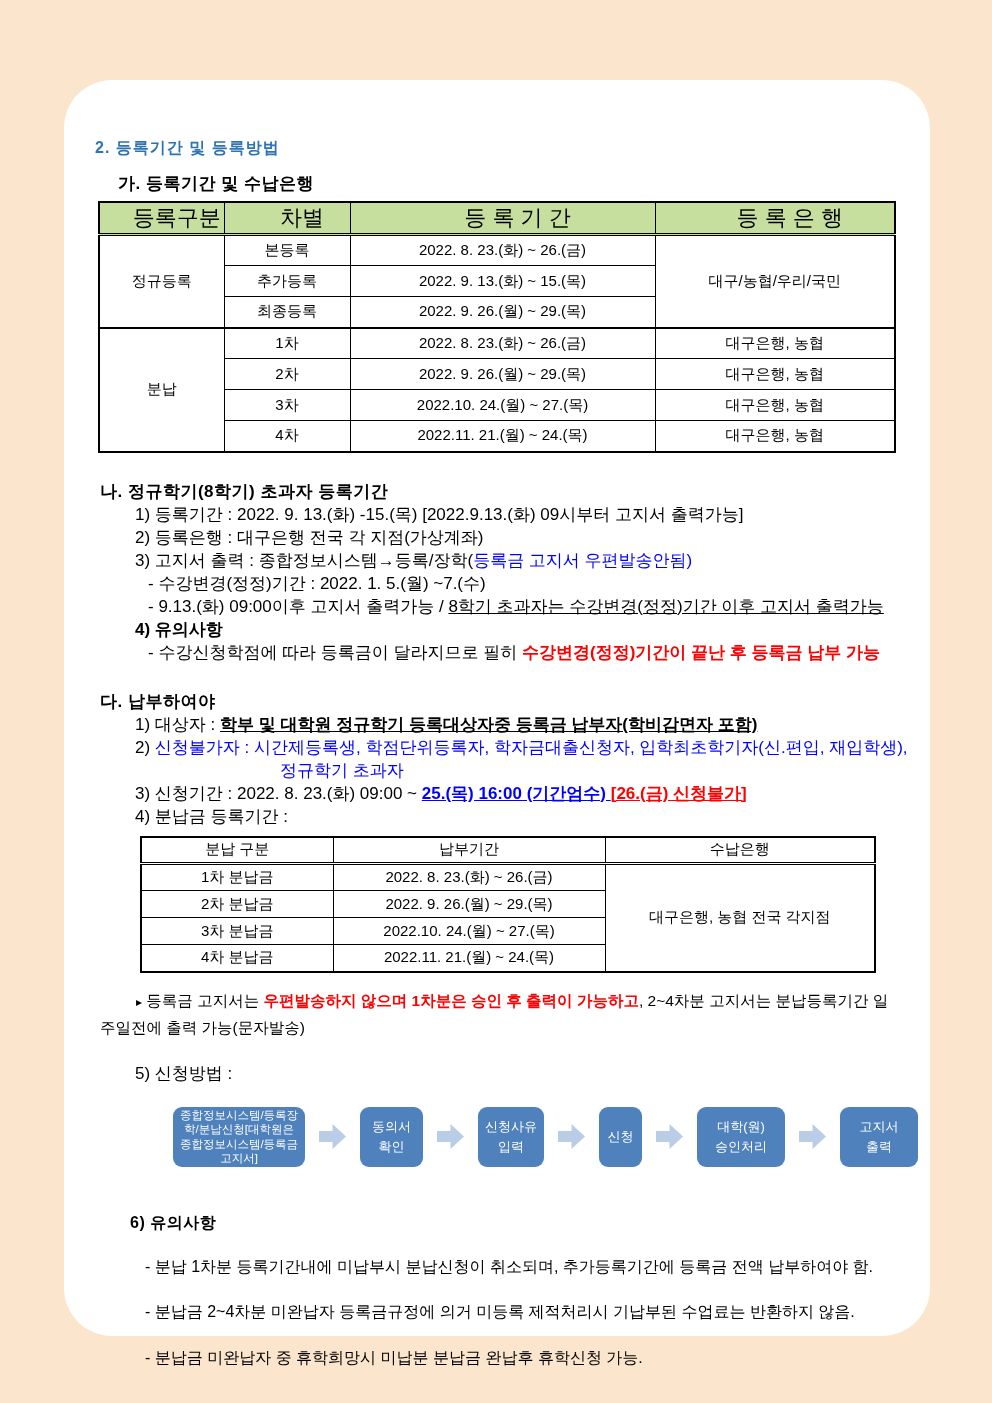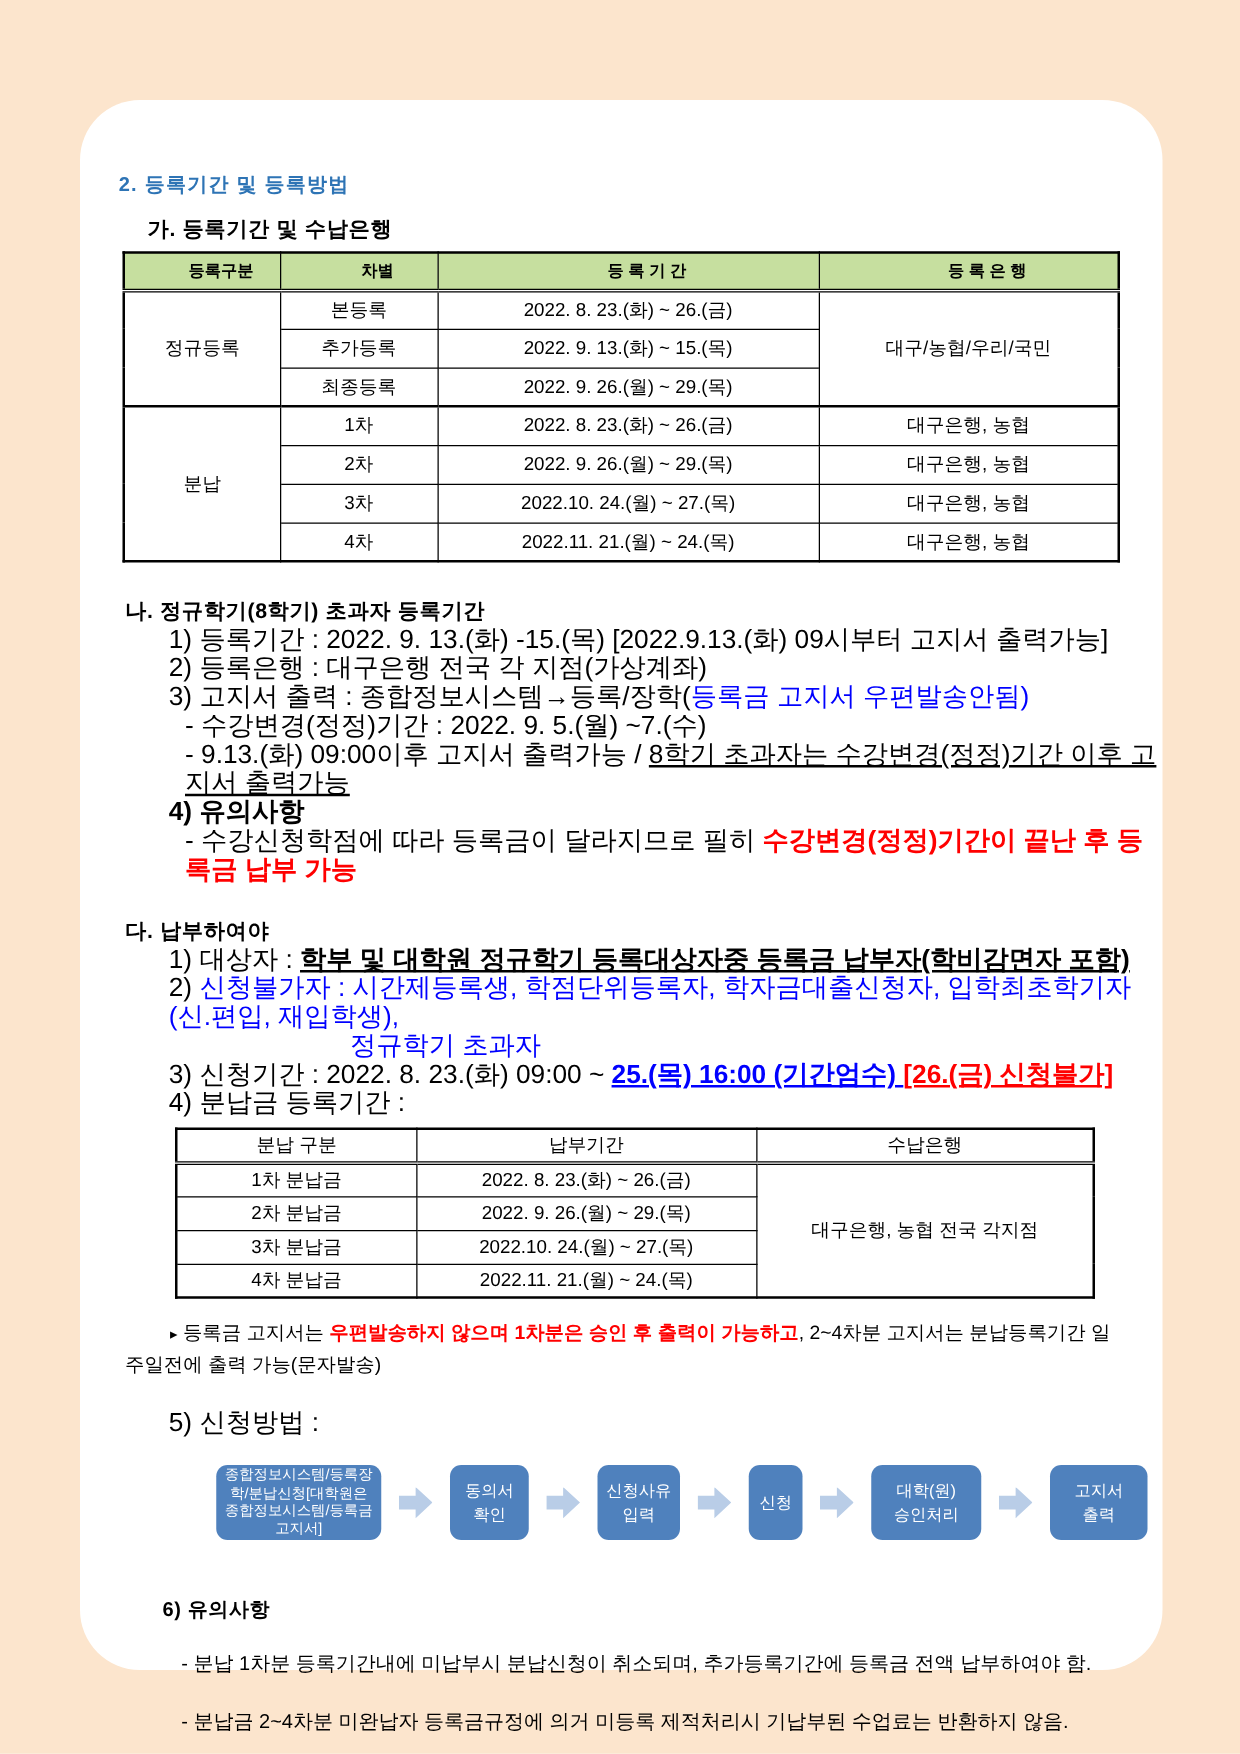--- a/index.html
+++ b/index.html
@@ -34,43 +34,43 @@
   .sec-a-head { margin: 13px 0 6px 54px; }
 
   
   table { border-collapse: collapse; table-layout: fixed; border: 2px solid #000; }
   th, td { border: 1px solid #000; text-align: center; vertical-align: middle; }
 
   table.t1 { margin-left: 34px; width: 796px; font-size: 15px; }
   table.t1 th {
     background: #c6df9f;
     height: 30px;
-    font-weight: bold;
-    font-size: 13px;
+    font-weight: normal;
+    font-size: 22px;
     border-bottom: 3px double #000;
     padding-left: 30px;
   }
   table.t1 td { height: 31px; }
   tr.group-sep td { border-top: 2px solid #000; }
 
   table.t2 { margin: 8px 0 0 76px; width: 734px; font-size: 15px; }
   table.t2 th {
     background: #ffffff;
     height: 27px;
     font-weight: normal;
     font-size: 15px;
     border-bottom: 3px double #000;
   }
   table.t2 td { height: 27px; }
 
   
   .sec { margin-left: 36px; }
   .sec-b { margin-top: 27px; }
   .sec-c { margin-top: 26px; }
-  .line { font-size: 21px; line-height: 23px; margin-left: 35px; }
+  .line { font-size: 17px; line-height: 23px; margin-left: 35px; }
   .line.dash { margin-left: 48px; }
   .line.cont2 { margin-left: 180px; }
   .blue { color: #0000ff; }
   .red  { color: #ff0000; font-weight: bold; }
   .u    { text-decoration: underline; }
   .bu   { font-weight: bold; text-decoration: underline; }
   .bold { font-weight: bold; }
 
   p.note {
     margin: 15px 28px 0 36px;
@@ -184,21 +184,21 @@
           <td>대구은행, 농협</td>
         </tr>
       </tbody>
     </table>
 
     <div class="sec sec-b">
       <h2 class="sec-head">나. 정규학기(8학기) 초과자 등록기간</h2>
       <p class="line"><span>1) 등록기간 : 2022. 9. 13.(화) -15.(목) [2022.9.13.(화) 09시부터 고지서 출력가능]</span></p>
       <p class="line"><span>2) 등록은행 : 대구은행 전국 각 지점(가상계좌)</span></p>
       <p class="line"><span>3) 고지서 출력 : 종합정보시스템→등록/장학(</span><span class="blue">등록금 고지서 우편발송안됨)</span></p>
-      <p class="line dash"><span>- 수강변경(정정)기간 : 2022. 9. 5.(월) ~7.(수)</span></p>
+      <p class="line dash"><span>- 수강변경(정정)기간 : 2022. 1. 5.(월) ~7.(수)</span></p>
       <p class="line dash"><span>- 9.13.(화) 09:00이후 고지서 출력가능 / </span><span class="u">8학기 초과자는 수강변경(정정)기간 이후 고지서 출력가능</span></p>
       <p class="line bold"><span>4) 유의사항</span></p>
       <p class="line dash"><span>- 수강신청학점에 따라 등록금이 달라지므로 필히 </span><span class="red">수강변경(정정)기간이 끝난 후 등록금 납부 가능</span></p>
     </div>
 
     <div class="sec sec-c">
       <h2 class="sec-head">다. 납부하여야</h2>
       <p class="line"><span>1) 대상자 : </span><span class="bu">학부 및 대학원 정규학기 등록대상자중 등록금 납부자(학비감면자 포함)</span></p>
       <p class="line"><span>2) </span><span class="blue">신청불가자 : 시간제등록생, 학점단위등록자, 학자금대출신청자, 입학최초학기자(신.편입, 재입학생),</span></p>
       <p class="line cont2"><span class="blue">정규학기 초과자</span></p>

